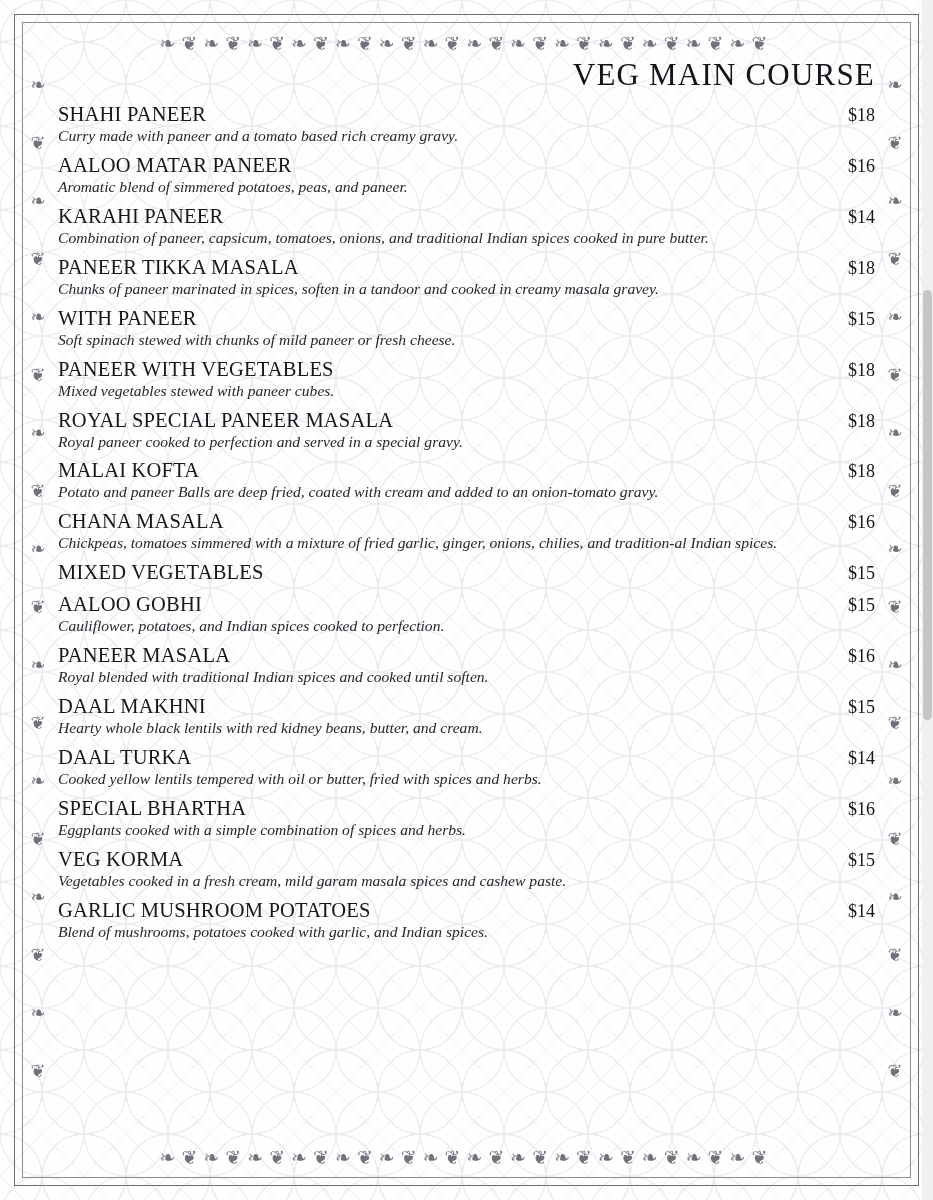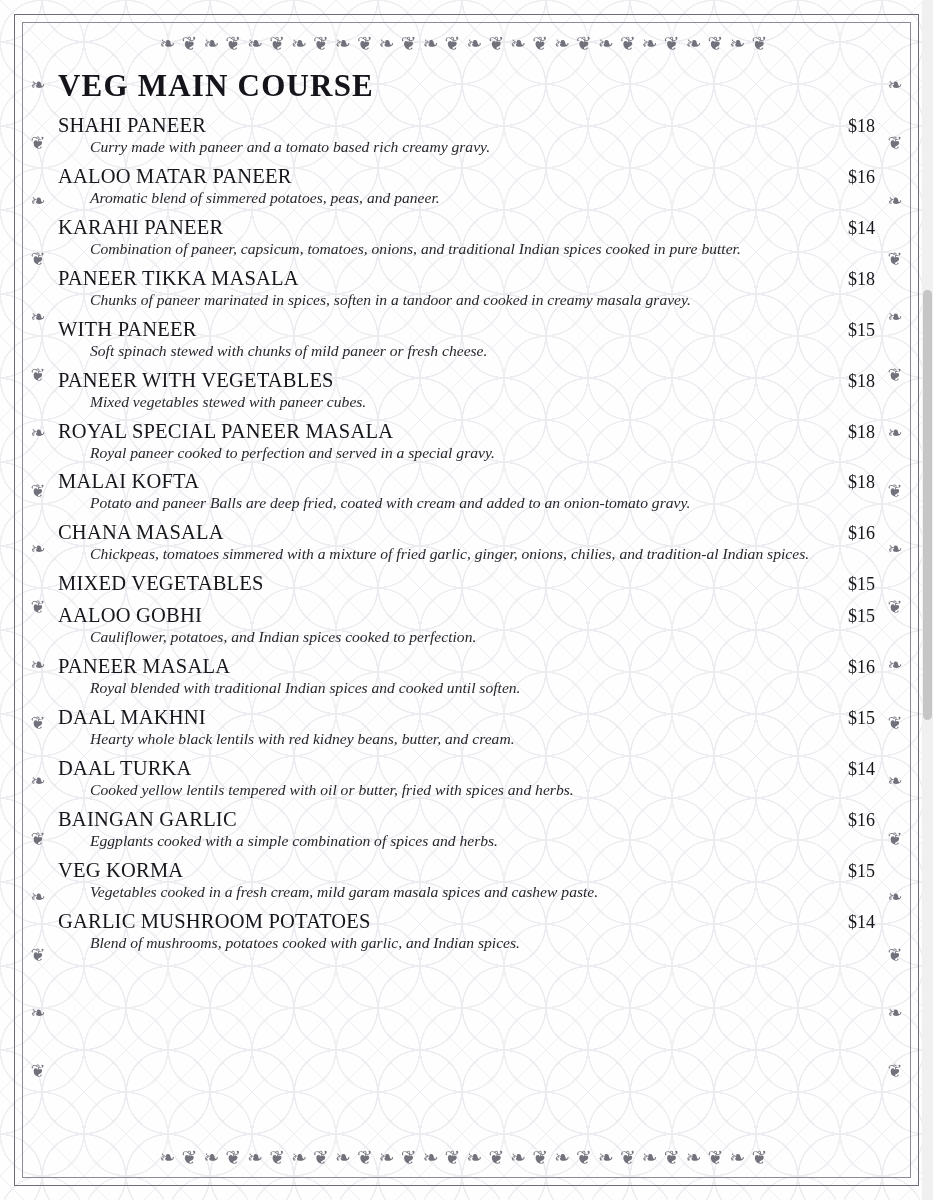--- a/index.html
+++ b/index.html
@@ -101,24 +101,24 @@
 
   .content {
     position: absolute;
     left: 58px;
     right: 58px;
     top: 56px;
     bottom: 44px;
   }
 
   h1.section-title {
-    margin: 12px 0 10px 0;
-    text-align: left;
+    margin: 1px 0 10px 0;
+    text-align: right;
     font-family: "Liberation Serif", serif;
-    font-weight: bold;
+    font-weight: normal;
     font-size: 31px;
     letter-spacing: 1.2px;
     color: #14141a;
   }
 
   .menu-list {
     margin: 0;
     padding: 0;
     list-style: none;
   }
@@ -142,21 +142,20 @@
     padding-left: 12px;
     white-space: nowrap;
   }
   .item-desc {
     font-size: 15.6px;
     font-style: italic;
     color: #26262d;
     line-height: 1.15;
     margin-top: 1px;
     max-width: 795px;
-    margin-left: 32px;
   }
 
   
   .scrollbar-track {
     position: absolute;
     top: 0;
     right: 0;
     width: 11px;
     height: 1200px;
     background: #f0f0f0;
@@ -298,21 +297,21 @@
       <li class="menu-item">
         <div class="item-head">
           <span class="item-name">DAAL TURKA</span>
           <span class="item-price">$14</span>
         </div>
         <div class="item-desc">Cooked yellow lentils tempered with oil or butter, fried with spices and herbs.</div>
       </li>
 
       <li class="menu-item">
         <div class="item-head">
-          <span class="item-name">BAINGAN GARLIC</span>
+          <span class="item-name">SPECIAL BHARTHA</span>
           <span class="item-price">$16</span>
         </div>
         <div class="item-desc">Eggplants cooked with a simple combination of spices and herbs.</div>
       </li>
 
       <li class="menu-item">
         <div class="item-head">
           <span class="item-name">VEG KORMA</span>
           <span class="item-price">$15</span>
         </div>

